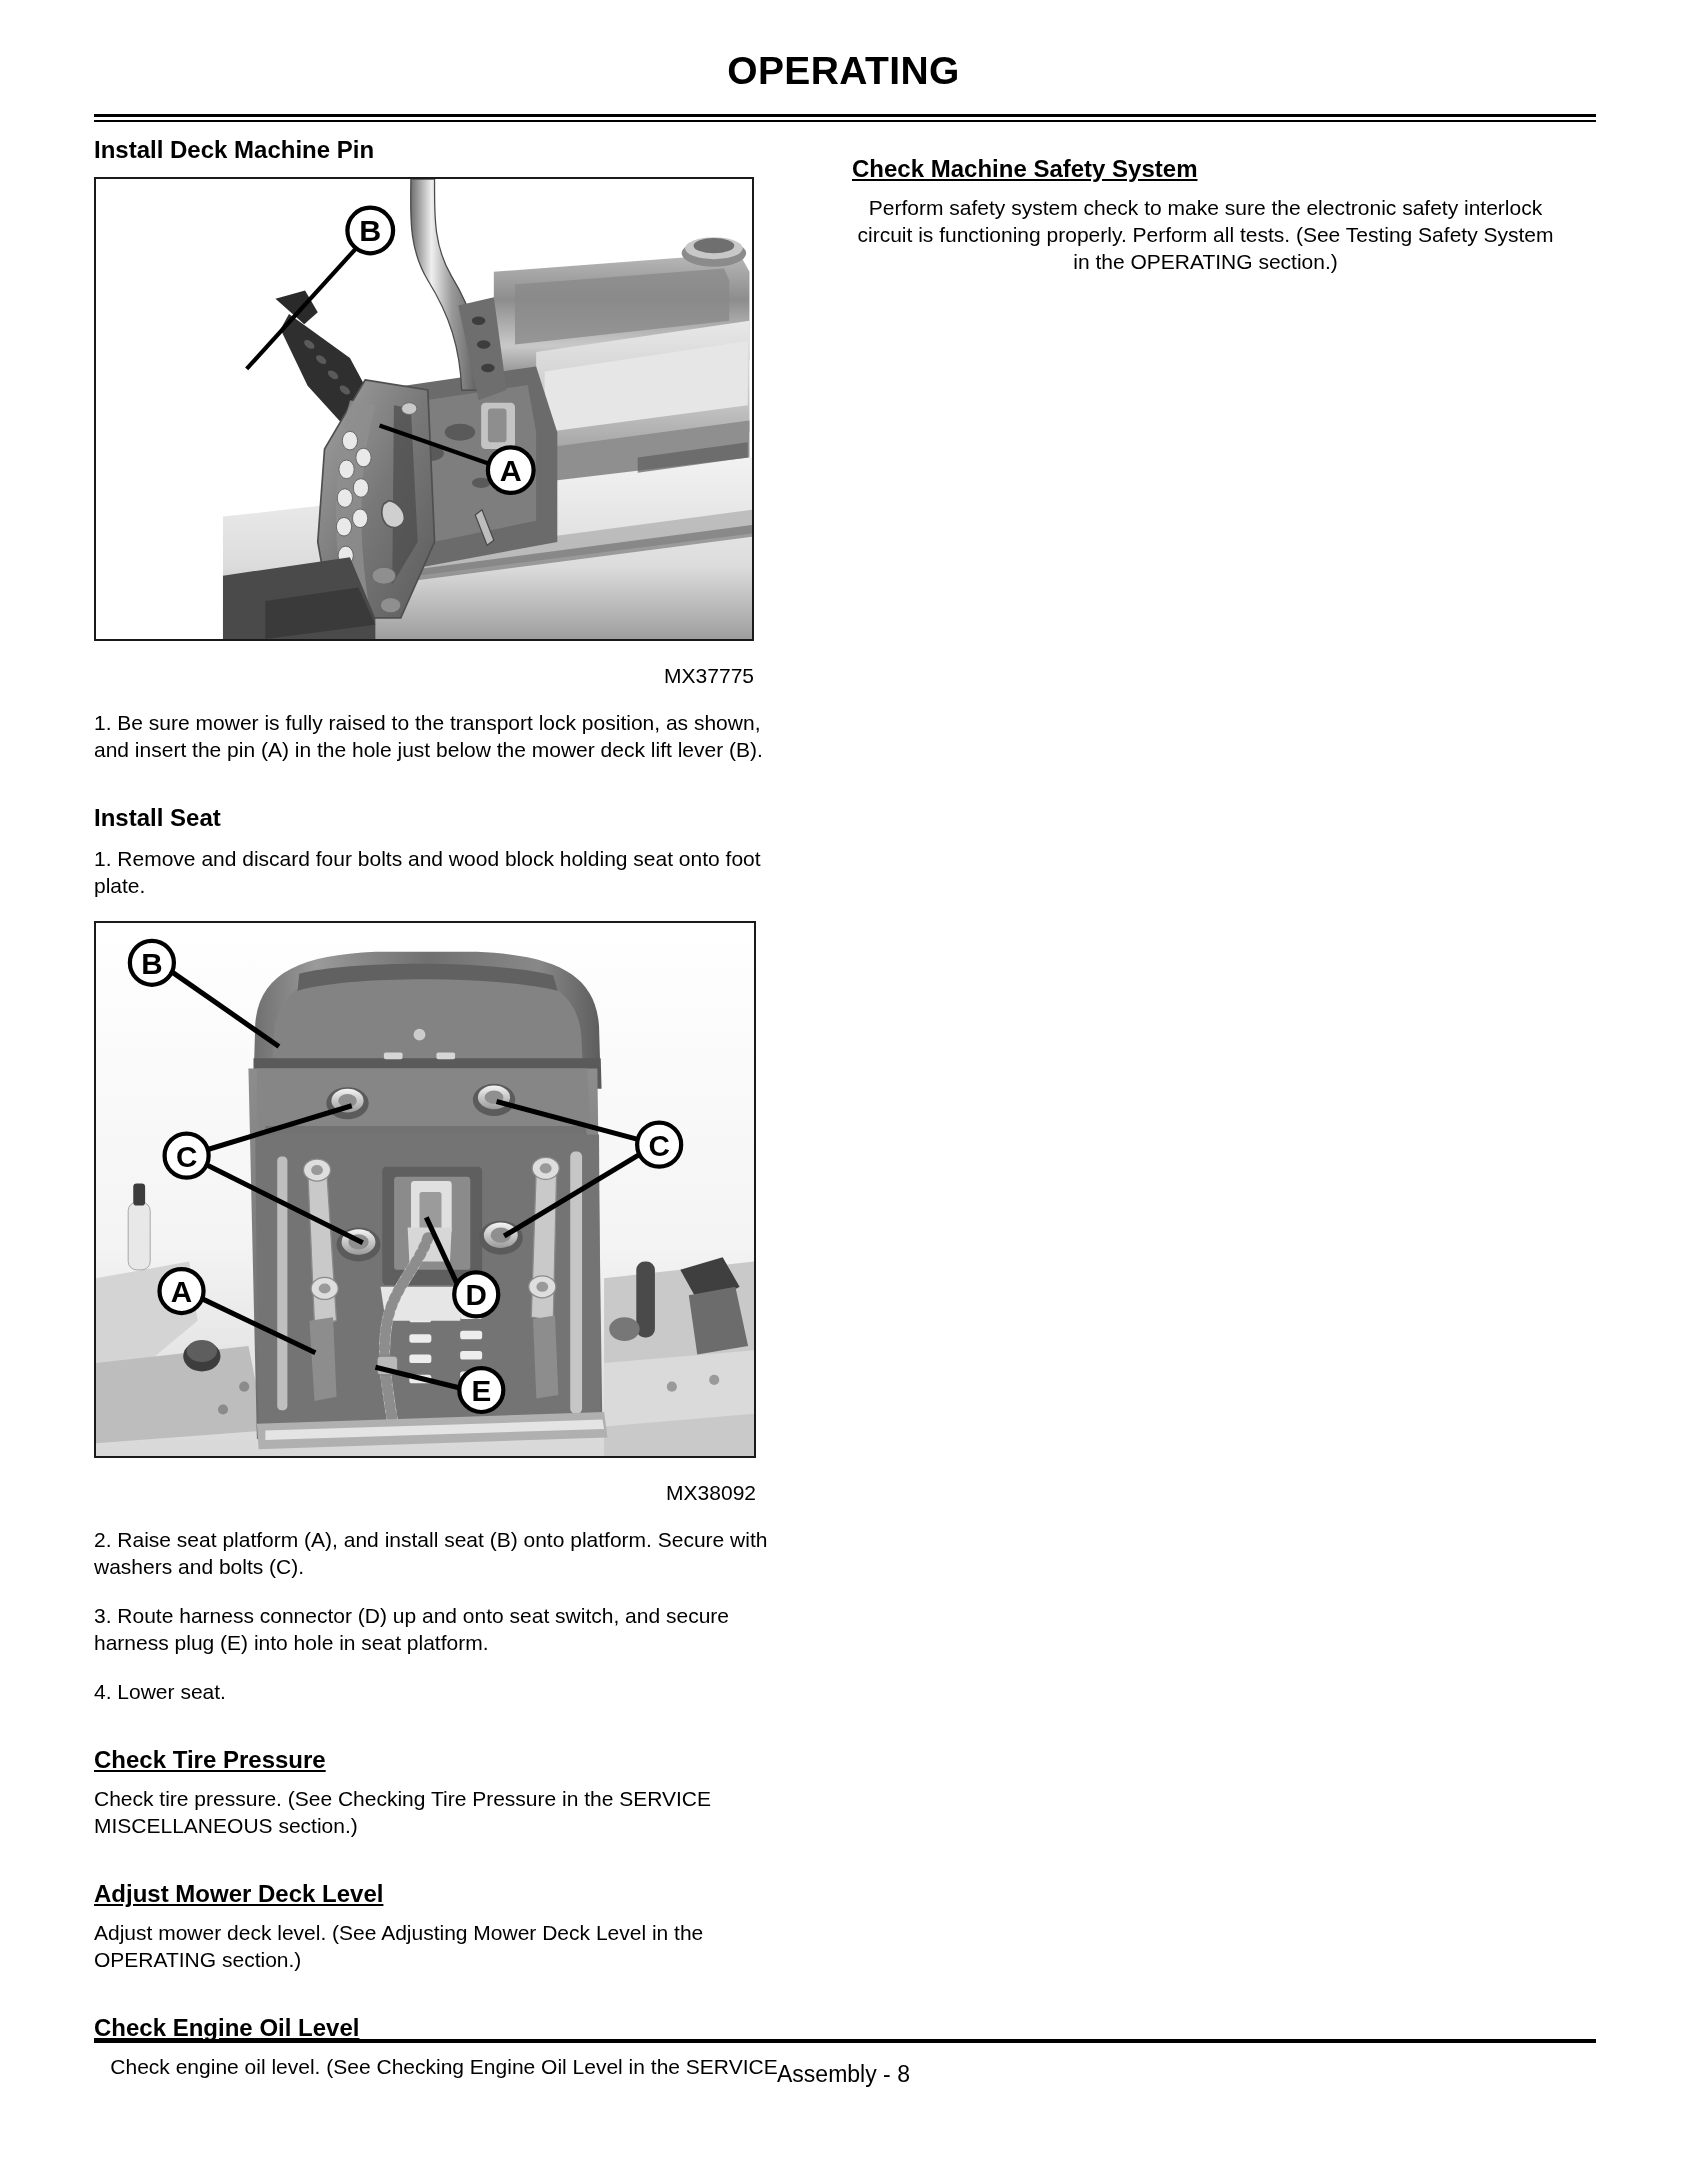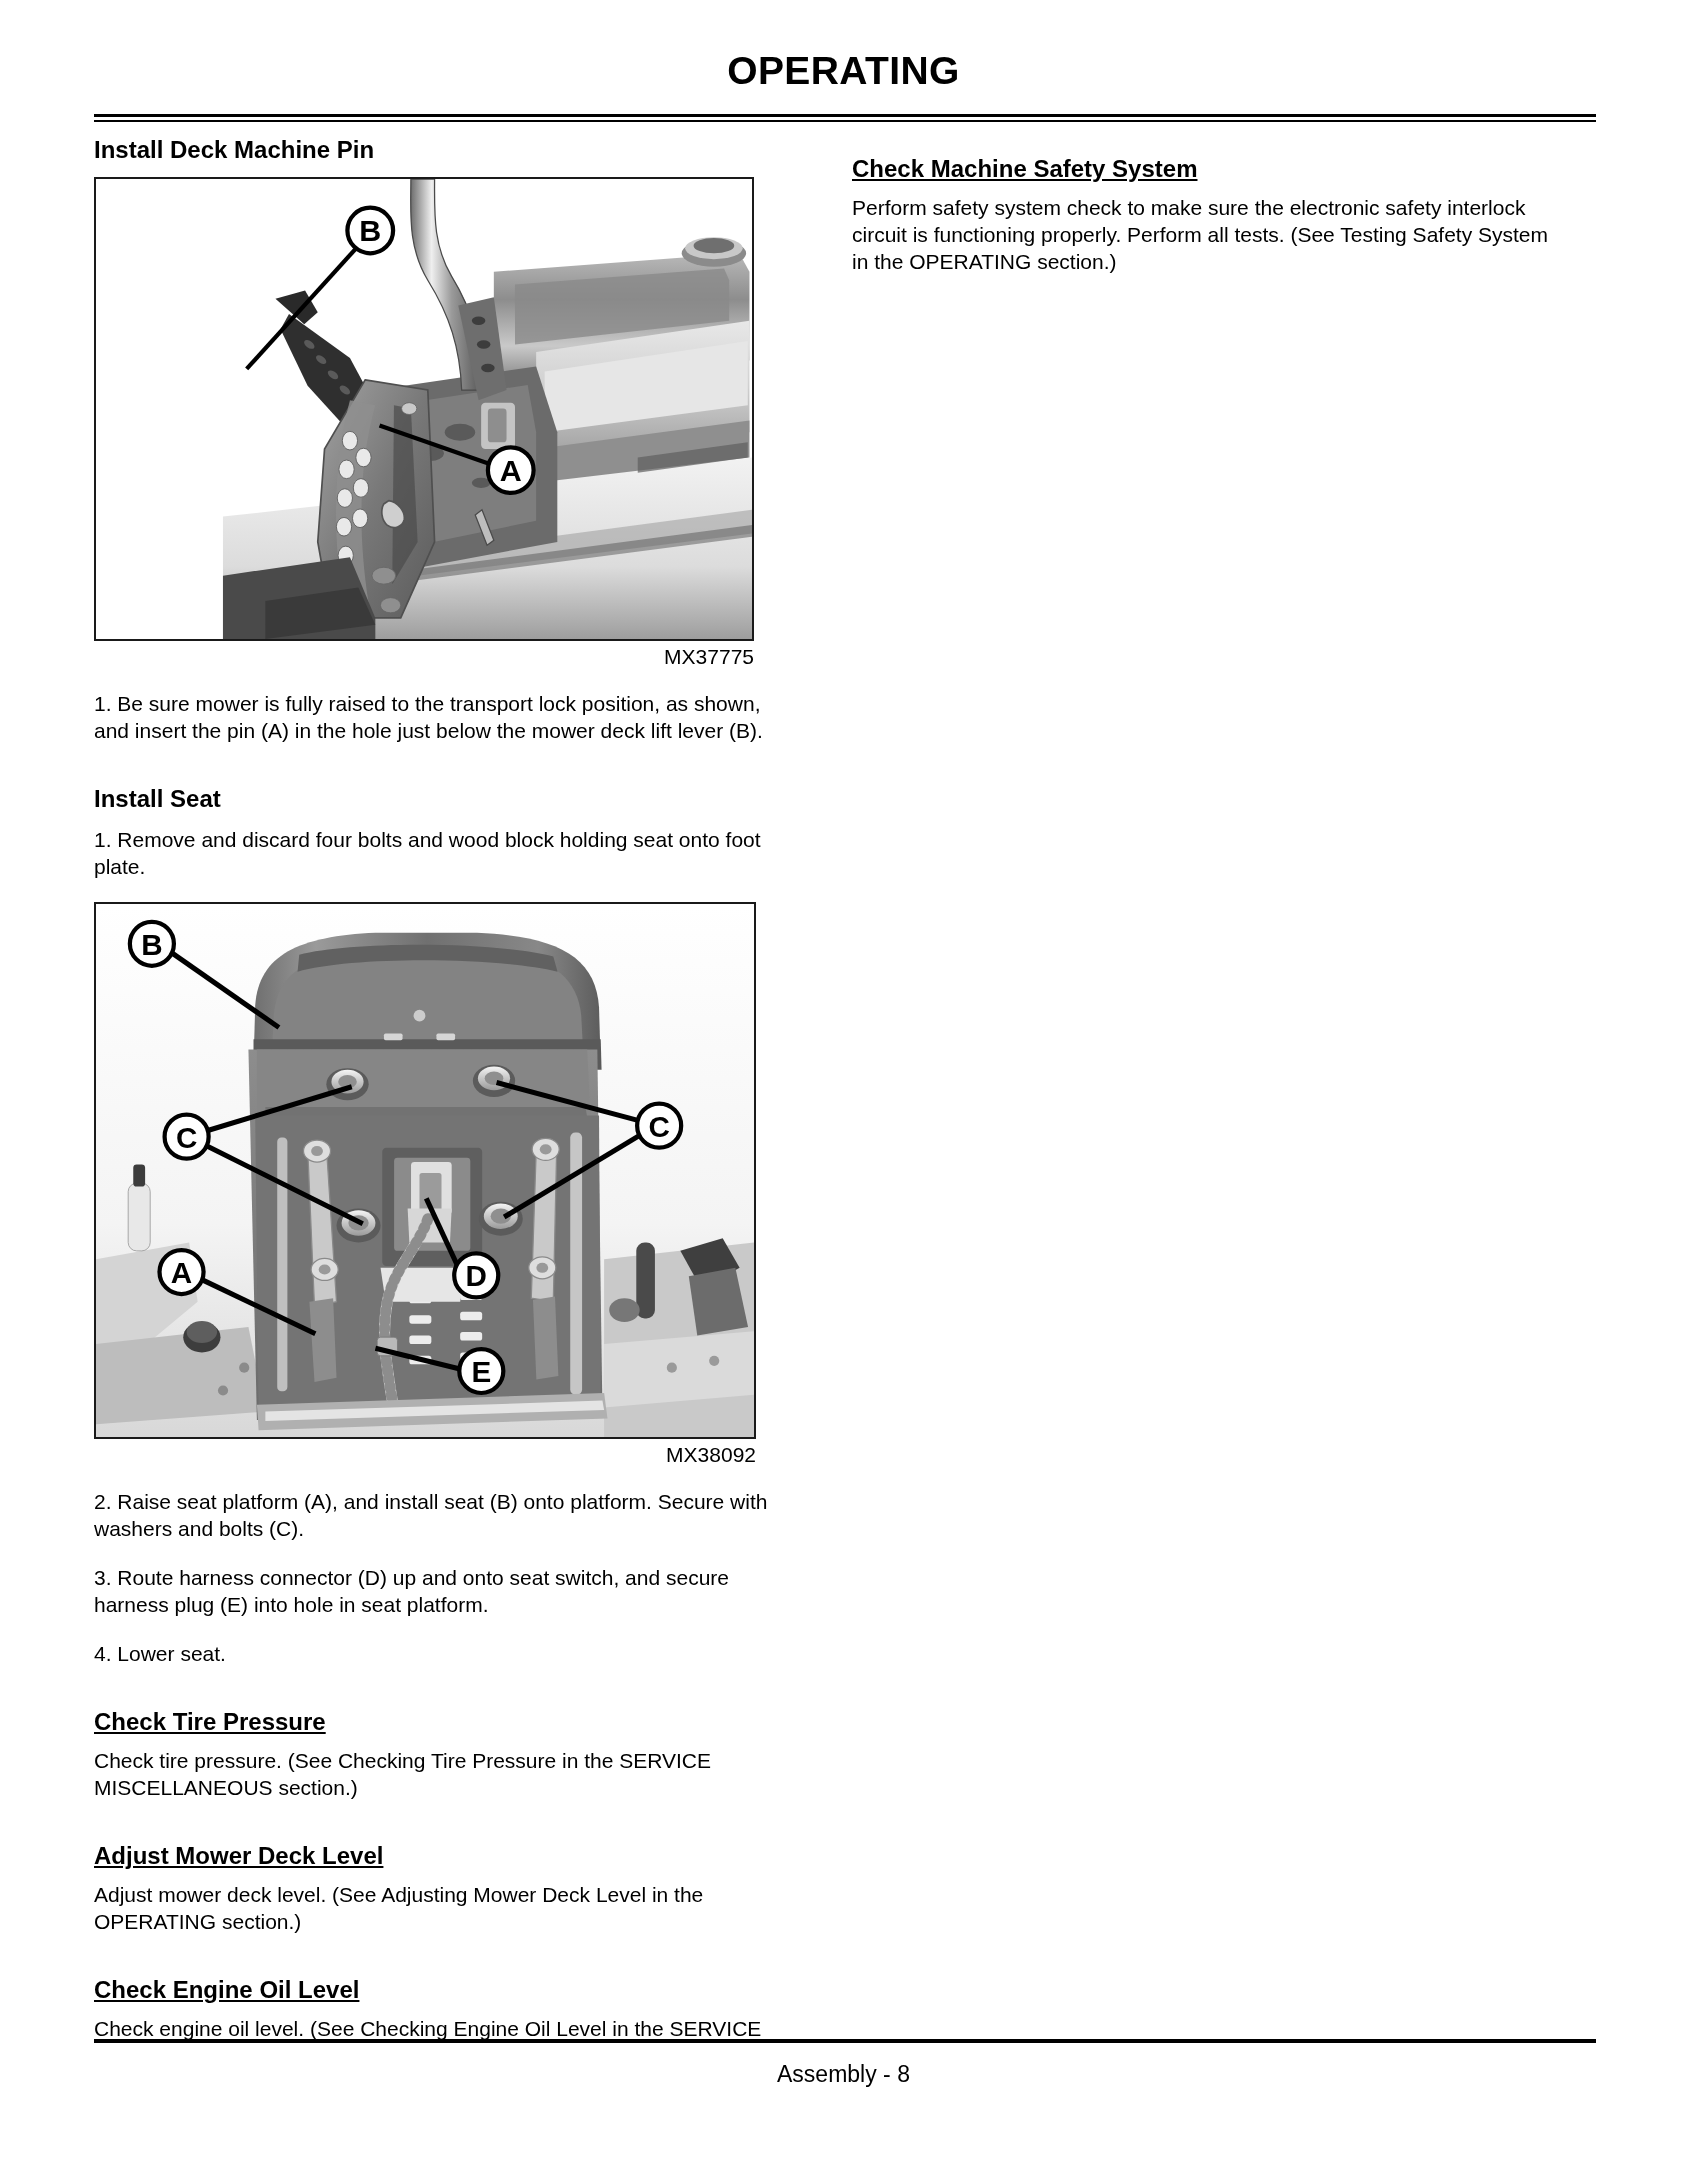--- a/index.html
+++ b/index.html
@@ -65,39 +65,39 @@
     font-weight: bold;
     line-height: 1.2;
   }
   h2.section-heading.tight { margin-bottom: 10.2px; text-decoration: underline; }
 
   p.body-text {
     margin: 0 0 22px 0;
     font-size: 21px;
     line-height: 27px;
   }
-  p.body-text.last { margin-bottom: 0; }
+  p.body-text.last { margin-bottom: 0; text-align: center; }
   .spacer-sm { height: 19px; }
 
   
   .figure { margin: 0; }
   .figure-frame {
     border: 2.6px solid #1a1a1a;
     background: #fff;
     position: relative;
     overflow: hidden;
     box-sizing: border-box;
   }
   .fig1 .figure-frame { width: 660px; height: 464px; }
   .fig2 .figure-frame { width: 662px; height: 537px; }
   .figure-caption {
     text-align: right;
     font-size: 21px;
     line-height: 29px;
-    padding-top: 1px;
+    padding-top: 20px;
   }
   .fig1 .figure-caption { width: 660px; }
   .fig2 .figure-caption { width: 662px; }
 
   .fig-svg { display: block; width: 100%; height: 100%; }
 
   
   .footer-rule {
     position: absolute;
     left: 94px;

